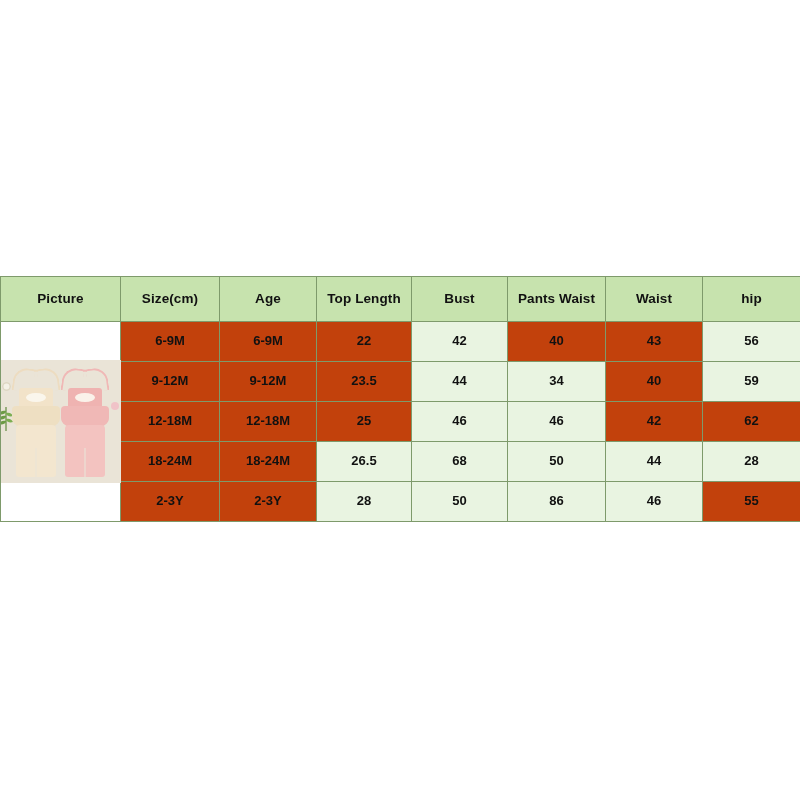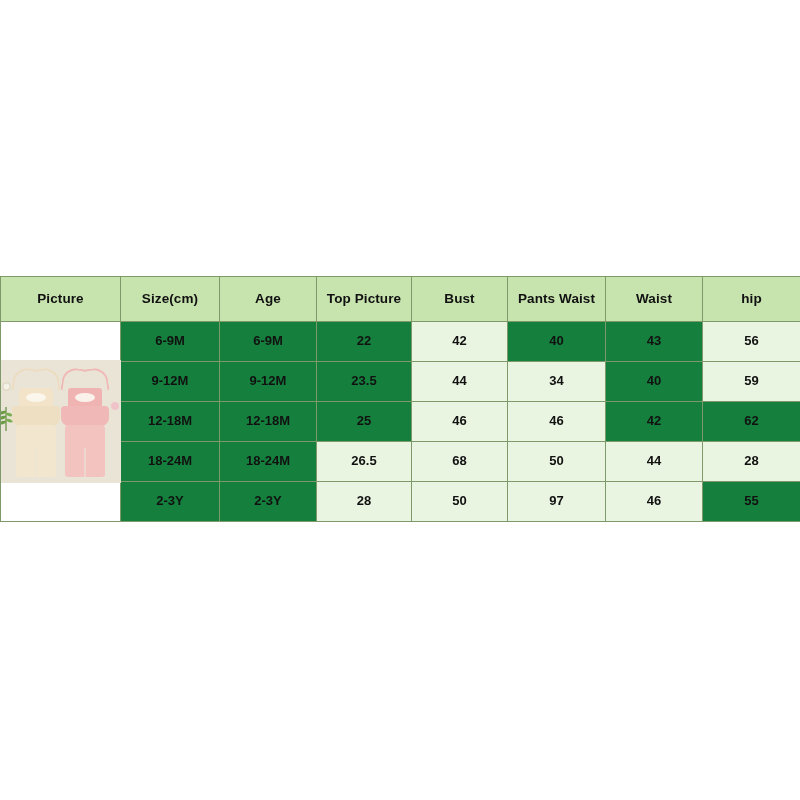--- a/index.html
+++ b/index.html
@@ -46,21 +46,21 @@
 
   
   .size-chart thead th {
     background: #c7e3ae;
     height: 44px;
     font-size: 13.5px;
     letter-spacing: 0.1px;
   }
 
   
-  .c-dark  { background: #15803d; }
+  .c-dark  { background: #c2410c; }
   .c-light { background: #e9f4e1; }
 
   
   .pic-header { background: #c7e3ae; }
   .pic-cell {
     background: #ffffff;
     padding: 0;
     border-left: none;
     border-bottom: none;
     vertical-align: top;
@@ -209,21 +209,21 @@
       <col class="col-pantlen">
       <col class="col-waist">
       <col class="col-hip">
     </colgroup>
 
     <thead>
       <tr>
         <th class="pic-header">Picture</th>
         <th>Size(cm)</th>
         <th>Age</th>
-        <th>Top Picture</th>
+        <th>Top Length</th>
         <th>Bust</th>
         <th>Pants Waist</th>
         <th>Waist</th>
         <th>hip</th>
       </tr>
     </thead>
 
     <tbody>
 
       <tr>
@@ -298,21 +298,21 @@
         <td class="c-light">50</td>
         <td class="c-light">44</td>
         <td class="c-light">28</td>
       </tr>
 
       <tr>
         <td class="c-dark">2-3Y</td>
         <td class="c-dark">2-3Y</td>
         <td class="c-light">28</td>
         <td class="c-light">50</td>
-        <td class="c-light">97</td>
+        <td class="c-light">86</td>
         <td class="c-light">46</td>
         <td class="c-dark">55</td>
       </tr>
 
     </tbody>
   </table>
 
 </div>
 
 </body></html>

